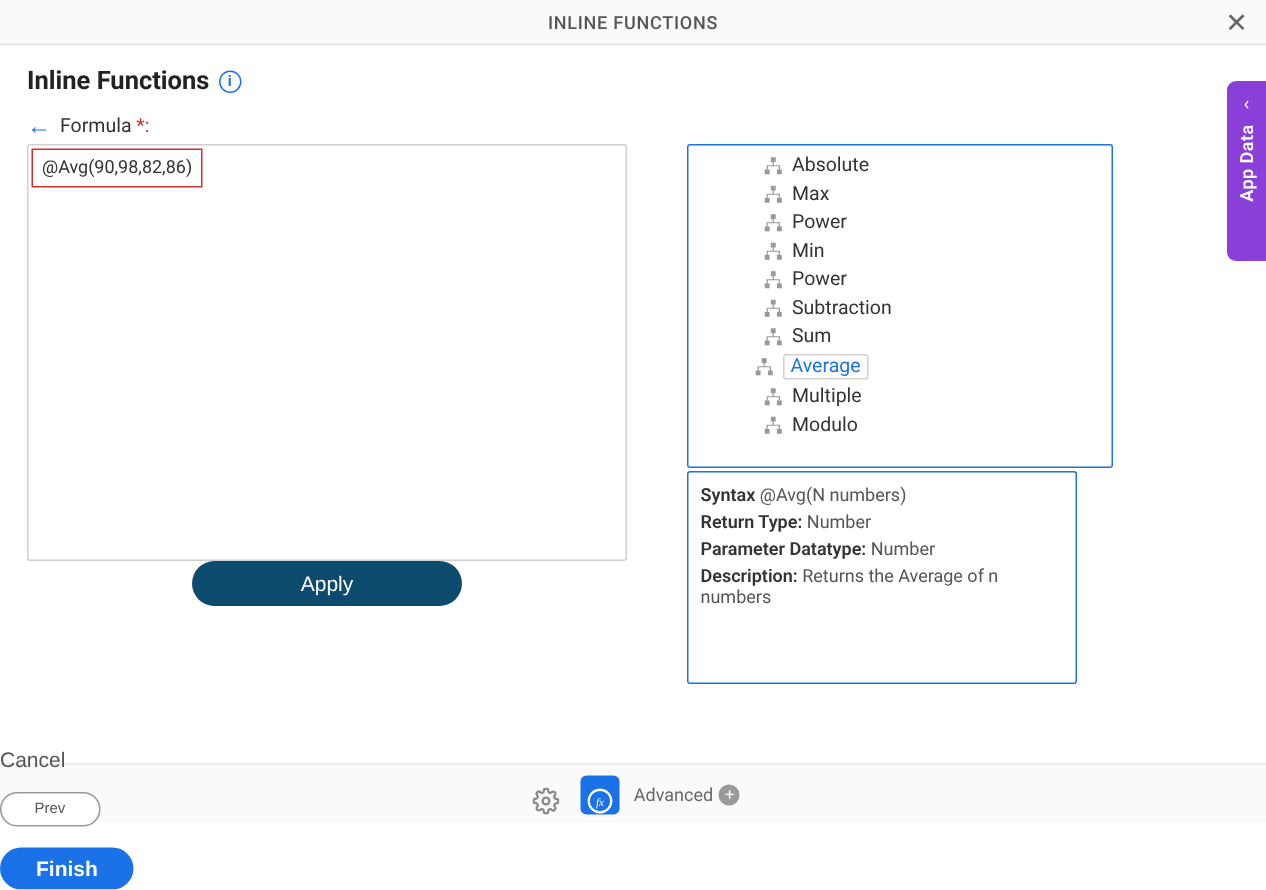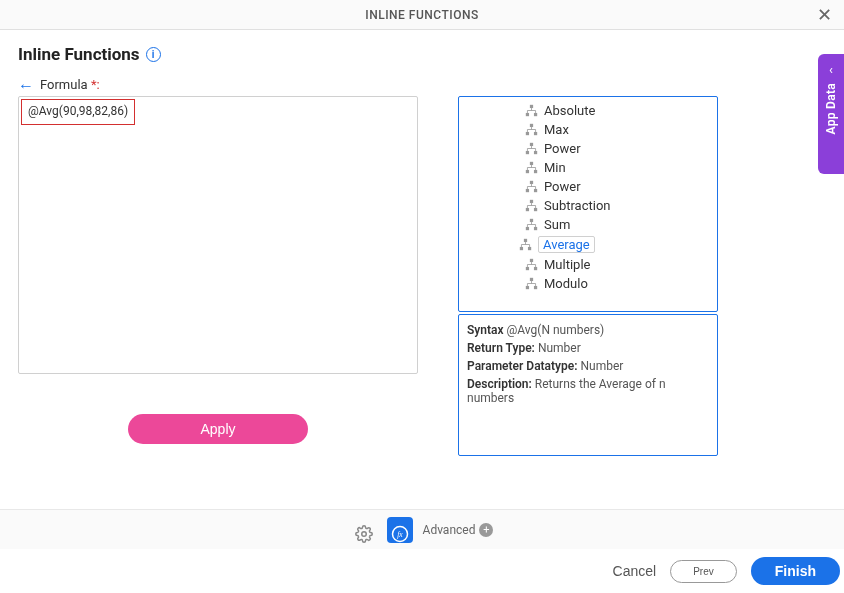--- a/index.html
+++ b/index.html
@@ -92,38 +92,37 @@
   }
   .formula-highlight {
     border: 1.5px solid #d32f2f;
     position: absolute;
     top: 2px; left: 2px;
     padding: 4px 6px 6px 6px;
     font-size: 12px;
     color: #333;
   }
   .apply-btn {
-    margin-top: 40px;
     width: 180px;
     height: 30px;
-    background: #ec4899;
+    background: #0c4a6e;
     color: #fff;
     border: none;
     border-radius: 15px;
     font-size: 14px;
     cursor: pointer;
     display: block;
     margin-left: auto;
     margin-right: auto;
   }
   .func-list {
-    width: 260px;
+    width: 284px;
     border: 1px solid #1b72e8;
     border-radius: 2px;
-    padding: 4px 16px;
+    padding: 4px 0;
     height: 216px;
   }
   .func-item {
     display: flex;
     align-items: center;
     gap: 6px;
     padding: 2px 0 2px 50px;
     font-size: 13px;
     color: #333;
     cursor: pointer;
@@ -196,25 +195,26 @@
     align-items: center; justify-content: center;
     font-size: 11px;
     line-height: 1;
   }
   .action-row {
     position: absolute;
     bottom: 0;
     left: 0; right: 0;
     height: 44px;
     display: flex;
-    align-items: center;
+    align-items: flex-start;
     justify-content: flex-end;
     gap: 14px;
-    padding-right: 4px;
+    padding-right: 24px;
     background: #fff;
+    flex-direction: column;
   }
   .btn-cancel {
     background: none;
     border: none;
     color: #555;
     font-size: 14px;
     cursor: pointer;
   }
   .btn-prev {
     background: #fff;

